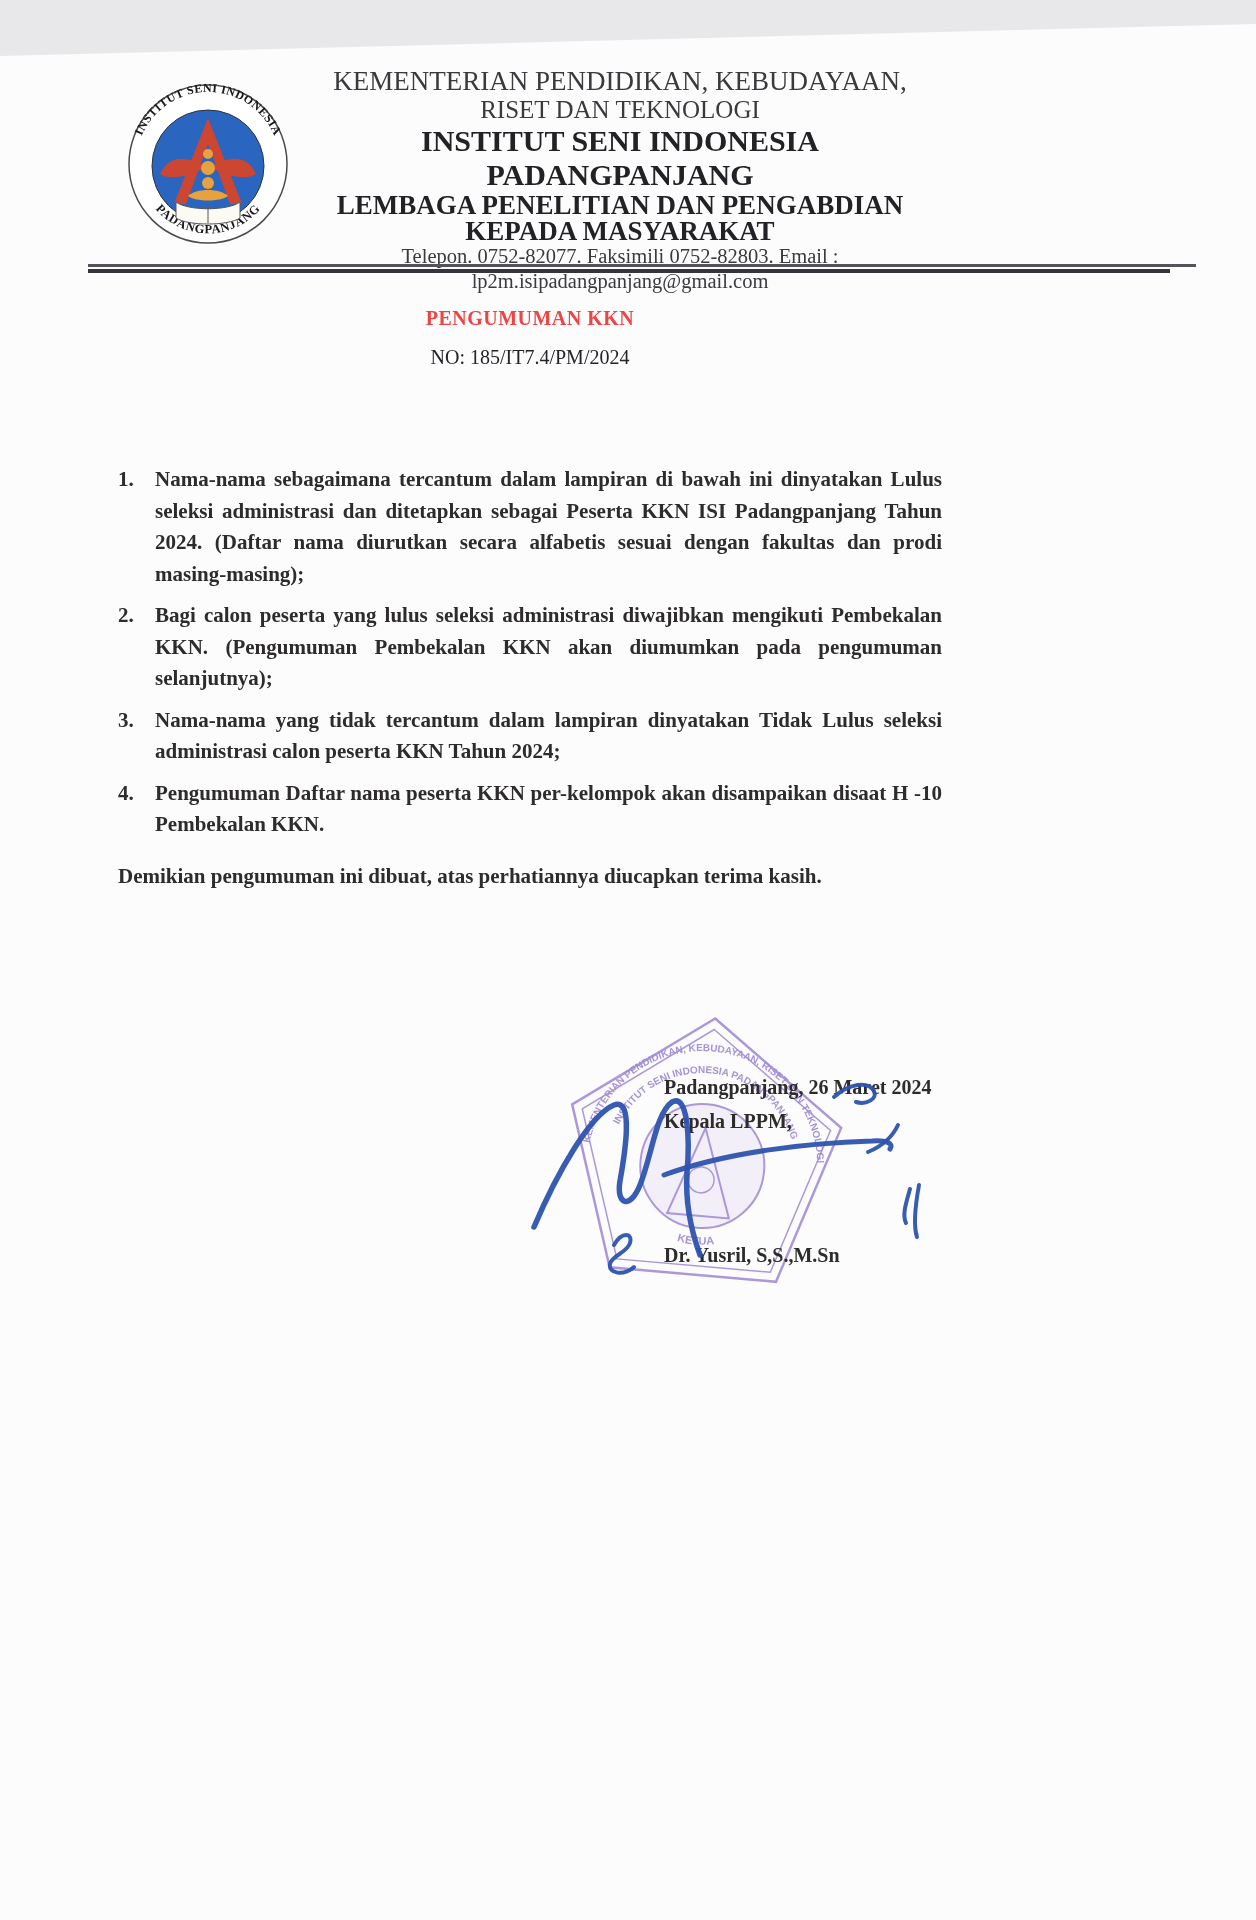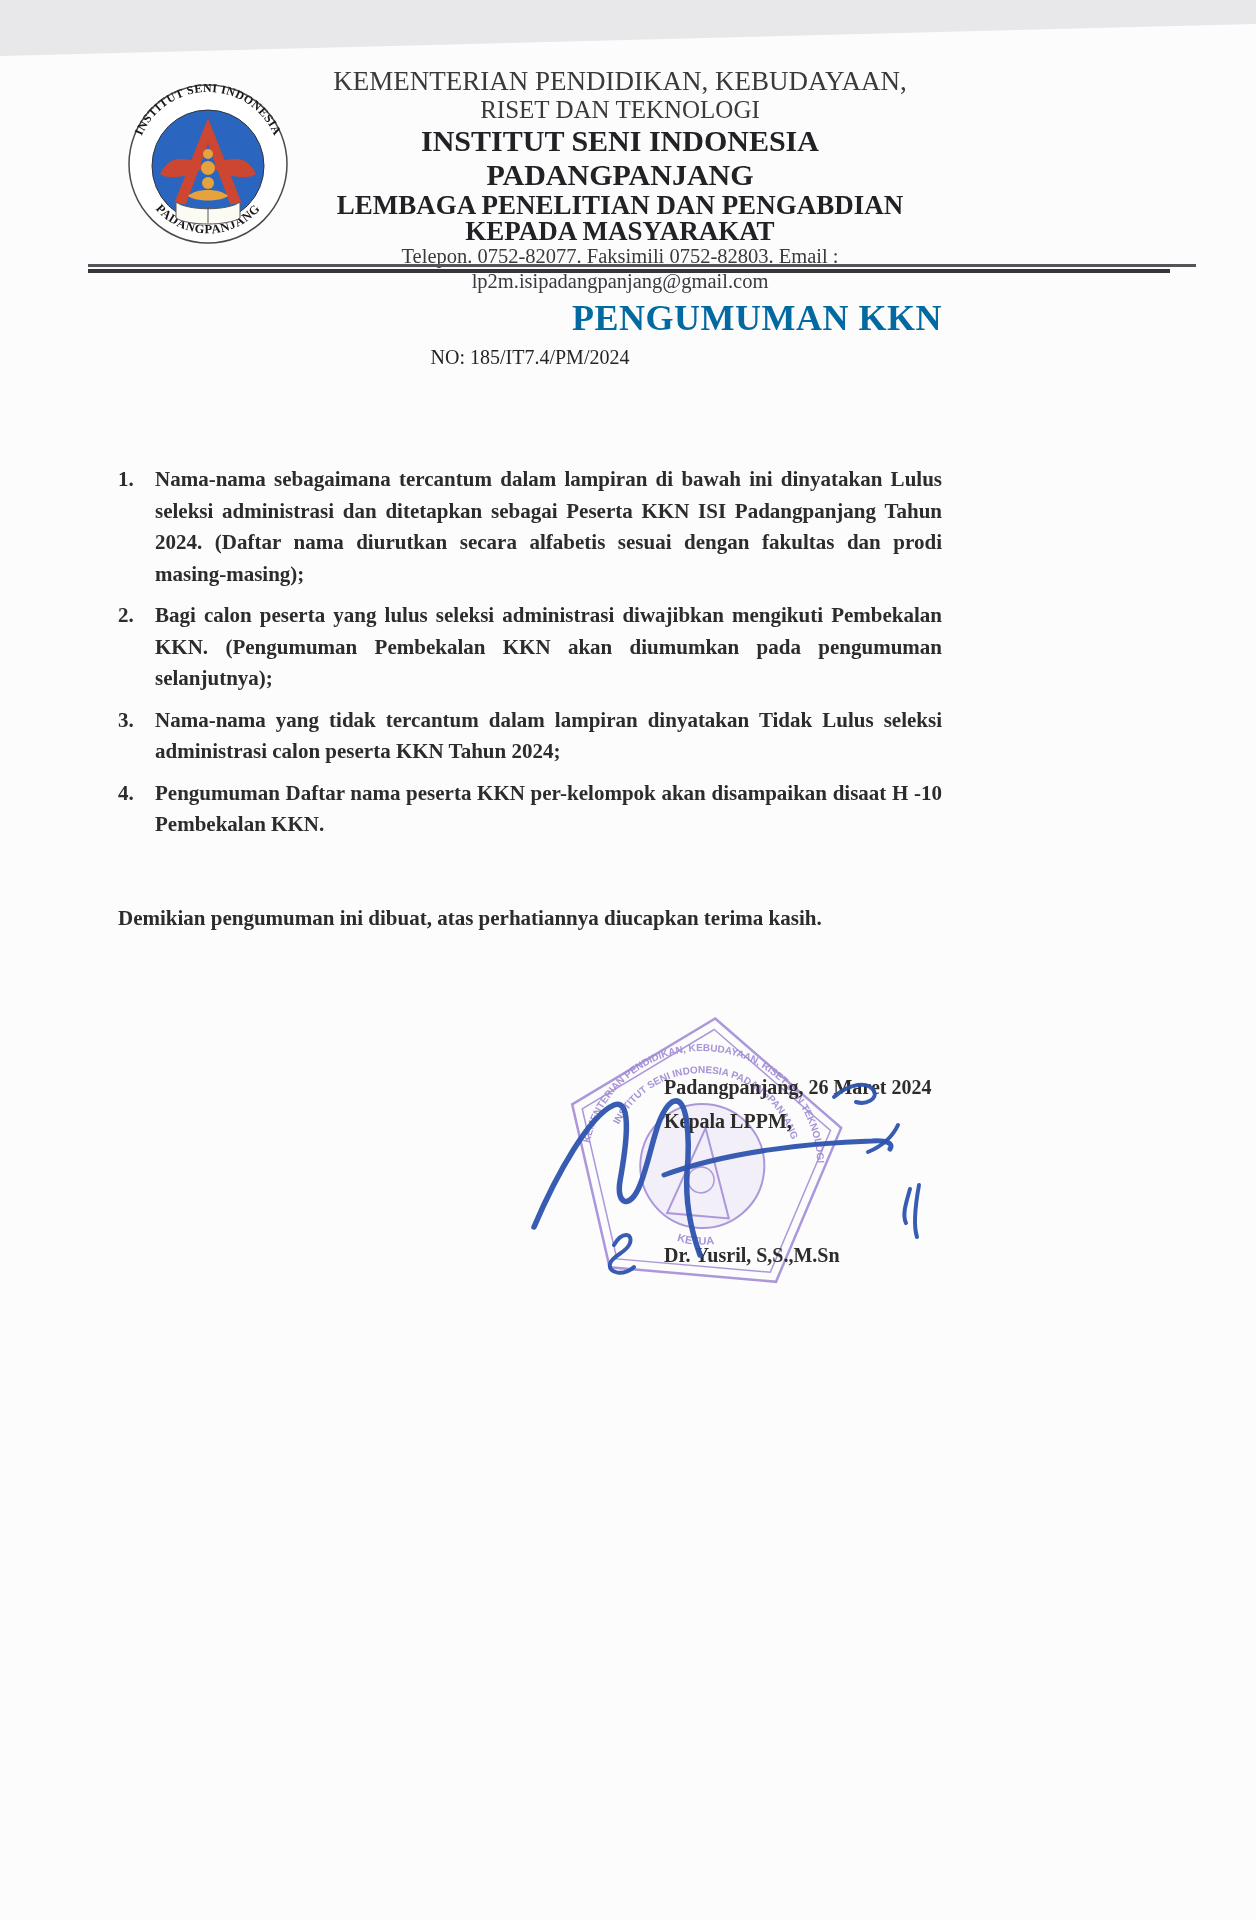--- a/index.html
+++ b/index.html
@@ -24,31 +24,31 @@
   .h-dept  { font-size:27px; line-height:26px; font-weight:bold; color:#222226; }
   .h-addr  { font-size:21px; line-height:25px; color:#3a3a3e; }
   .h-contact { font-size:20.5px; line-height:25px; color:#3a3a3e; }
   
   .rule { position:absolute; top:264px; left:88px; width:1108px; }
   .rule-thin  { height:2.5px; background:#53535a; width:1108px; }
   .rule-gap   { height:2px; }
   .rule-thick { height:4.5px; background:#35353b; width:1082px; }
   
   .title-block { position:absolute; top:300px; left:118px; width:824px; text-align:center; }
-  .doc-title  { font-size:36px; line-height:36px; font-weight:bold; color:#0369a1; letter-spacing:.5px;text-align:right; }
+  .doc-title  { font-size:20px; line-height:36px; font-weight:bold; color:#ef4444; letter-spacing:.5px; }
   .doc-number { font-size:20px; line-height:30px; font-weight:normal; color:#262328; margin-top:6px; }
   
   .body-text { position:absolute; top:440px; left:118px; width:824px;
                font-size:21px; font-weight:bold; line-height:31.5px; color:#2e2b2b; }
   .opening { margin:0; text-align:justify; }
   .list { margin-top:24px; }
   .li { display:flex; margin-bottom:10px; }
   .num { flex:0 0 37px; }
   .li-text { flex:1; text-align:justify; }
-  .closing { margin:62px 0 0 0; text-align:left; }
+  .closing { margin:20px 0 0 0; text-align:left; }
   
   .stamp { position:absolute; left:538px; top:1008px; width:330px; height:300px;
            transform:rotate(5deg); z-index:1; }
   .signature-block { position:absolute; left:664px; top:1070px; width:430px;
                      font-size:20px; font-weight:bold; line-height:34px; color:#2e2b2b; z-index:2; }
   .sig-space { height:100px; }
   .ink { position:absolute; left:512px; top:1055px; width:430px; height:230px;
          z-index:3; pointer-events:none; }
   .ink path { stroke:#2d53ae; fill:none; stroke-linecap:round; stroke-linejoin:round; opacity:.95; }
   

